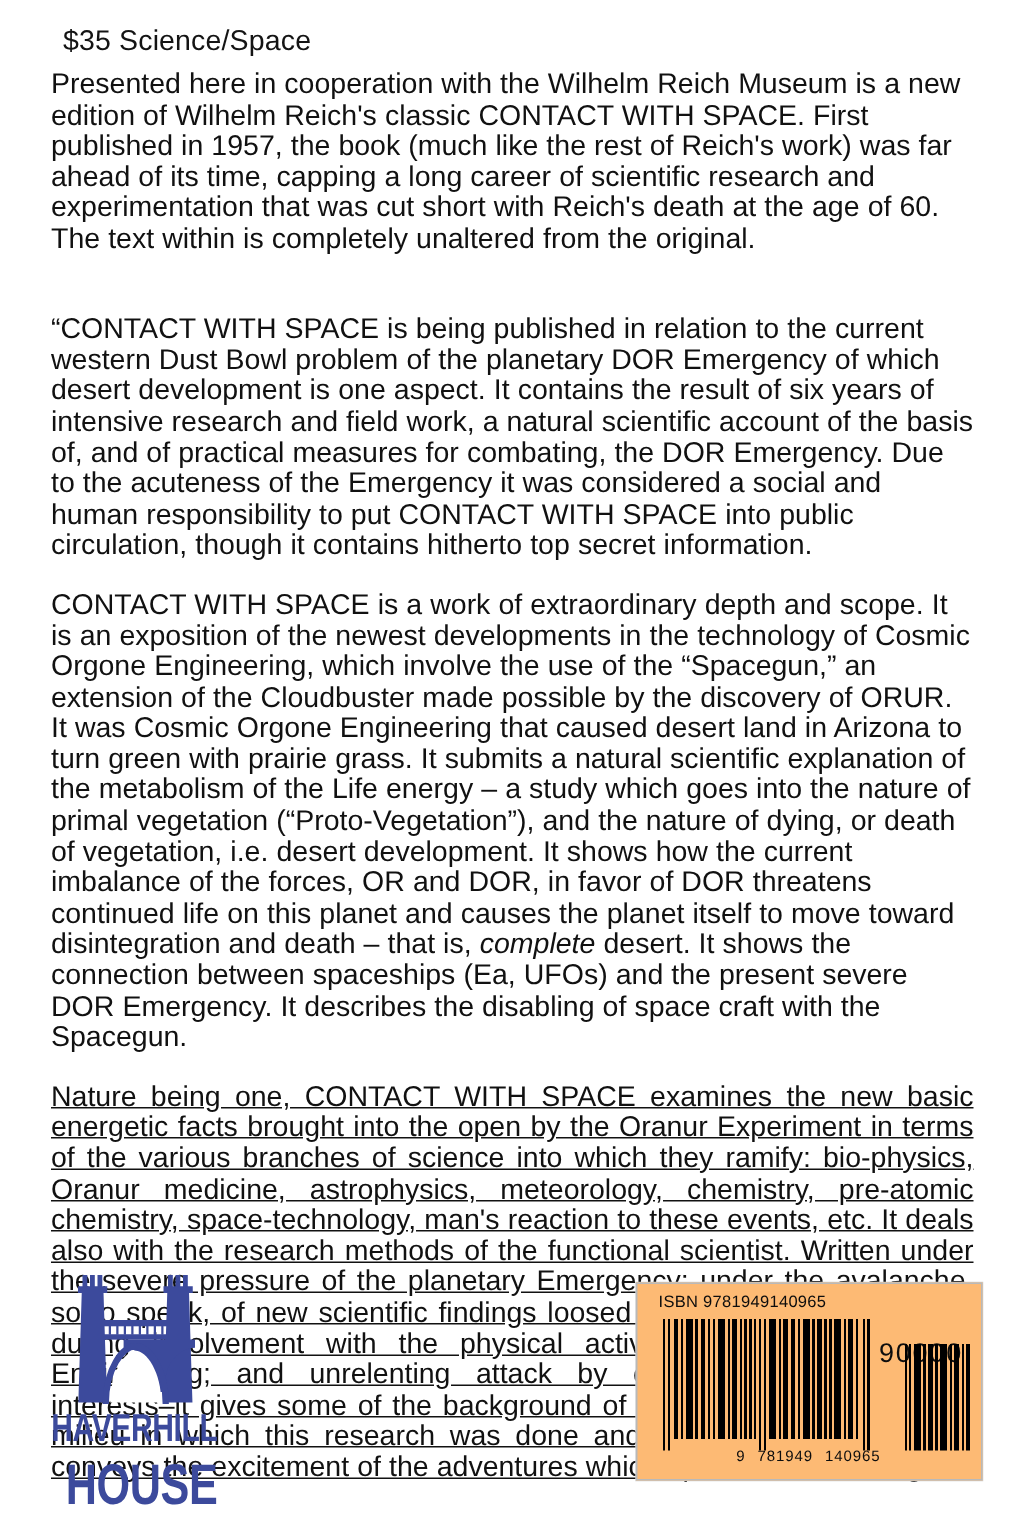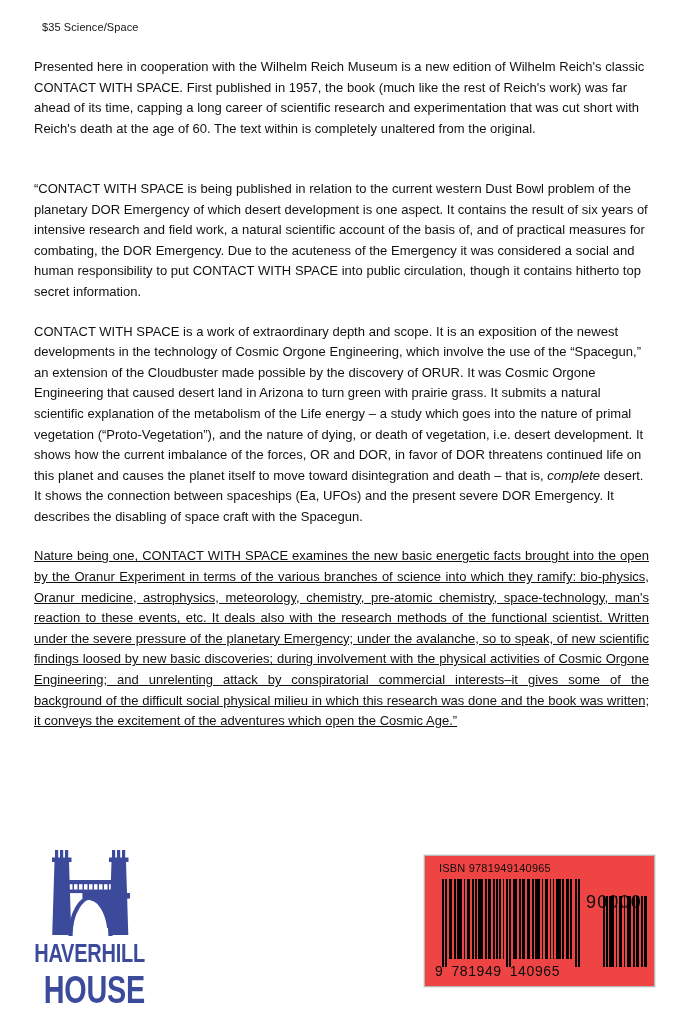--- a/index.html
+++ b/index.html
@@ -22,39 +22,39 @@
     position: absolute;
     inset: 0;
     background: #ffffff;
   }
 
   
   .price-line {
     position: absolute;
     left: 42px;
     top: 18px;
-    font-size: 11px;
+    font-size: 19px;
     line-height: 19px;
     letter-spacing: 0.1px;
     color: #141414;
     white-space: nowrap;
   }
 
   
   .copy {
     position: absolute;
     left: 34px;
     top: 47px;
     width: 615px;
   }
   .para {
-    font-size: 13px;
+    font-size: 19px;
     line-height: 20.6px;
     color: #111111;
-    margin: 10px 0 19px 0;
+    margin: 0 0 19px 0;
     text-align: left;
     letter-spacing: 0.0px;
     word-spacing: 0.1px;
   }
   .para.justify {
     text-align: justify;
     text-justify: inter-word;
   }
   .para.tight { margin-bottom: 0; text-decoration: underline; }
   .para em { }
@@ -95,21 +95,21 @@
     transform: scaleX(0.80) scaleY(1.06);
   }
 
   
   .barcode-box {
     position: absolute;
     left: 424px;
     top: 855px;
     width: 231px;
     height: 132px;
-    background: #ef4444;
+    background: #fdba74;
     border: 1px solid #b9b9b9;
     box-shadow: 0 0 0 0.5px #cfcfcf;
     box-sizing: border-box;
   }
   .isbn-text {
     position: absolute;
     left: 14px;
     top: 6px;
     font-size: 11px;
     line-height: 13px;
@@ -142,25 +142,26 @@
     width: 44px;
     height: 71px;
   }
   .bars-main svg, .bars-addon svg { display: block; }
 
   .ean-digits {
     position: absolute;
     left: 10px;
     top: 108px;
     width: 152px;
-    font-size: 14px;
+    font-size: 10px;
     line-height: 15px;
     color: #0d0d0d;
     letter-spacing: 0.6px;
     white-space: nowrap;
+    text-align: right;
   }
   .ean-digits .d-lead { margin-right: 8px; }
   .ean-digits .d-left { margin-right: 8px; }
 </style>
 </head>
 <body>
 
 <div class="page">
 
   <div class="price-line">$35 Science/Space</div>

